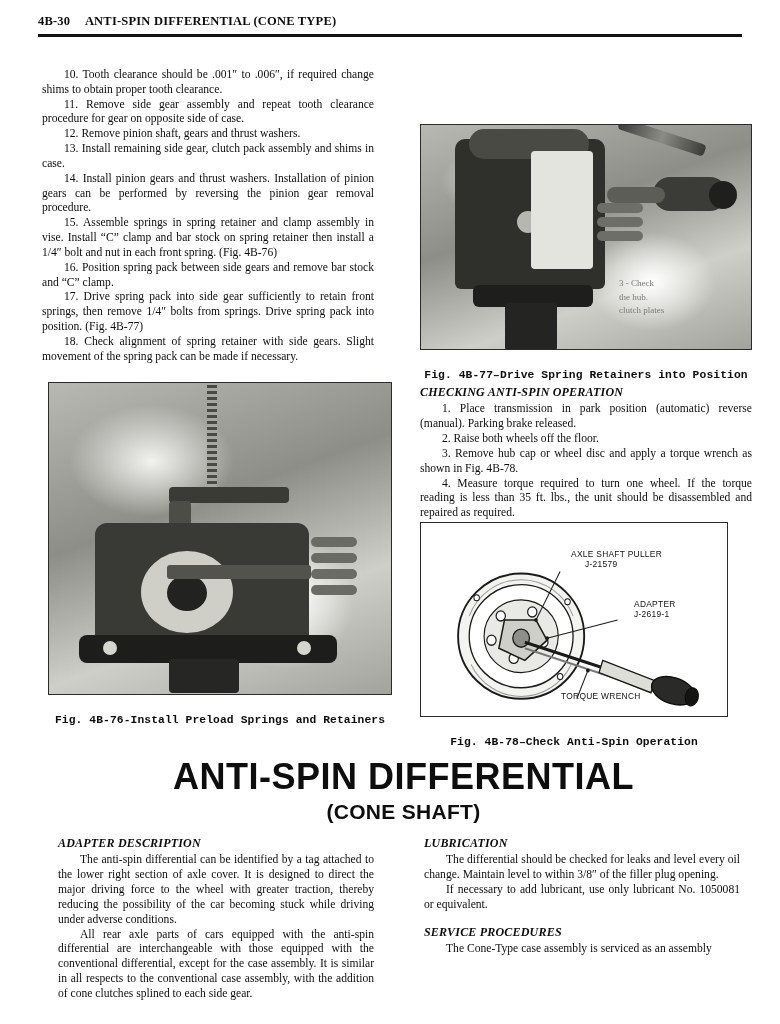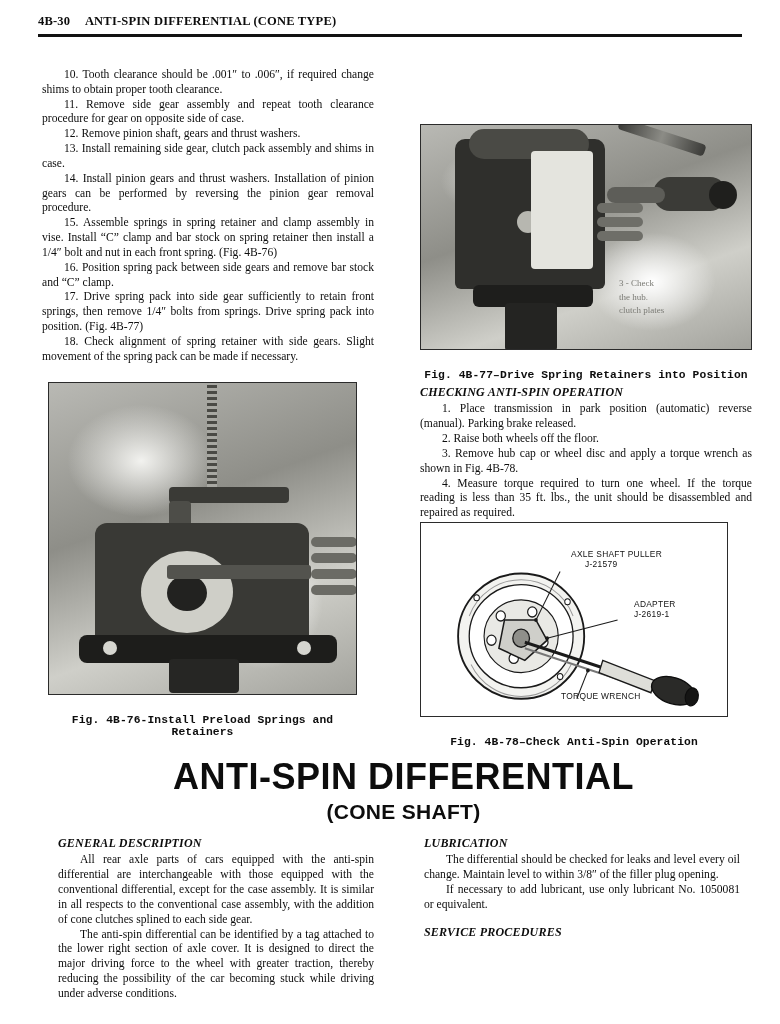--- a/index.html
+++ b/index.html
@@ -208,21 +208,21 @@
   </div>
 
   <div class="col" style="left:420px; top:385px; width:332px;">
     <div class="sec-head">CHECKING ANTI-SPIN OPERATION</div>
     <p class="body">1. Place transmission in park position (automatic) reverse (manual). Parking brake released.</p>
     <p class="body">2. Raise both wheels off the floor.</p>
     <p class="body">3. Remove hub cap or wheel disc and apply a torque wrench as shown in Fig. 4B-78.</p>
     <p class="body">4. Measure torque required to turn one wheel. If the torque reading is less than 35 ft. lbs., the unit should be disassembled and repaired as required.</p>
   </div>
 
-  <div class="figure" style="left:48px; top:382px; width:309px;">
+  <div class="figure" style="left:48px; top:382px; width:344px;">
     <div class="frame" style="height:311px;">
       <div class="photo">
 
         <div class="shaft" style="left:158px; top:2px; width:10px; height:110px; background:repeating-linear-gradient(180deg,#4a4a45 0px,#4a4a45 3px,#a8a8a2 3px,#a8a8a2 6px);"></div>
 
         <div class="mid-blob" style="left:120px; top:104px; width:120px; height:16px; background:#3a3a36; border-radius:4px;"></div>
         <div class="mid-blob" style="left:120px; top:118px; width:22px; height:64px; background:#4d4d48; border-radius:4px;"></div>
 
         <div class="mid-blob" style="left:46px; top:140px; width:214px; height:130px; background:#393935; border-radius:12px;"></div>
         <div class="light-blob" style="left:92px; top:168px; width:92px; height:82px; background:#cfcfc8;"></div>
@@ -299,25 +299,26 @@
     </div>
     <div class="caption">Fig. 4B-78–Check Anti-Spin Operation</div>
   </div>
 
   <div class="big-title" style="top:756px;padding-left:27px;">
     <div class="line1">ANTI-SPIN DIFFERENTIAL</div>
     <div class="line2">(CONE SHAFT)</div>
   </div>
 
   <div class="col" style="left:58px; top:836px; width:316px;">
-    <div class="sec-head">GENERAL DESCRIPTION</div>
+    <div class="sec-head">ADAPTER DESCRIPTION</div>
+    <p class="body">The anti-spin differential can be identified by a tag attached to the lower right section of axle cover. It is designed to direct the major driving force to the wheel with greater traction, thereby reducing the possibility of the car becoming stuck while driving under adverse conditions.</p>
     <p class="body">All rear axle parts of cars equipped with the anti-spin differential are interchangeable with those equipped with the conventional differential, except for the case assembly. It is similar in all respects to the conventional case assembly, with the addition of cone clutches splined to each side gear.</p>
-    <p class="body">The anti-spin differential can be identified by a tag attached to the lower right section of axle cover. It is designed to direct the major driving force to the wheel with greater traction, thereby reducing the possibility of the car becoming stuck while driving under adverse conditions.</p>
   </div>
 
   <div class="col" style="left:424px; top:836px; width:316px;">
     <div class="sec-head">LUBRICATION</div>
     <p class="body">The differential should be checked for leaks and level every oil change. Maintain level to within 3/8″ of the filler plug opening.</p>
     <p class="body">If necessary to add lubricant, use only lubricant No. 1050081 or equivalent.</p>
     <div class="sec-head" style="margin-top:12px;">SERVICE PROCEDURES</div>
+    <p class="body">The Cone-Type case assembly is serviced as an assembly</p>
   </div>
 
 </div>
 
 </body></html>

